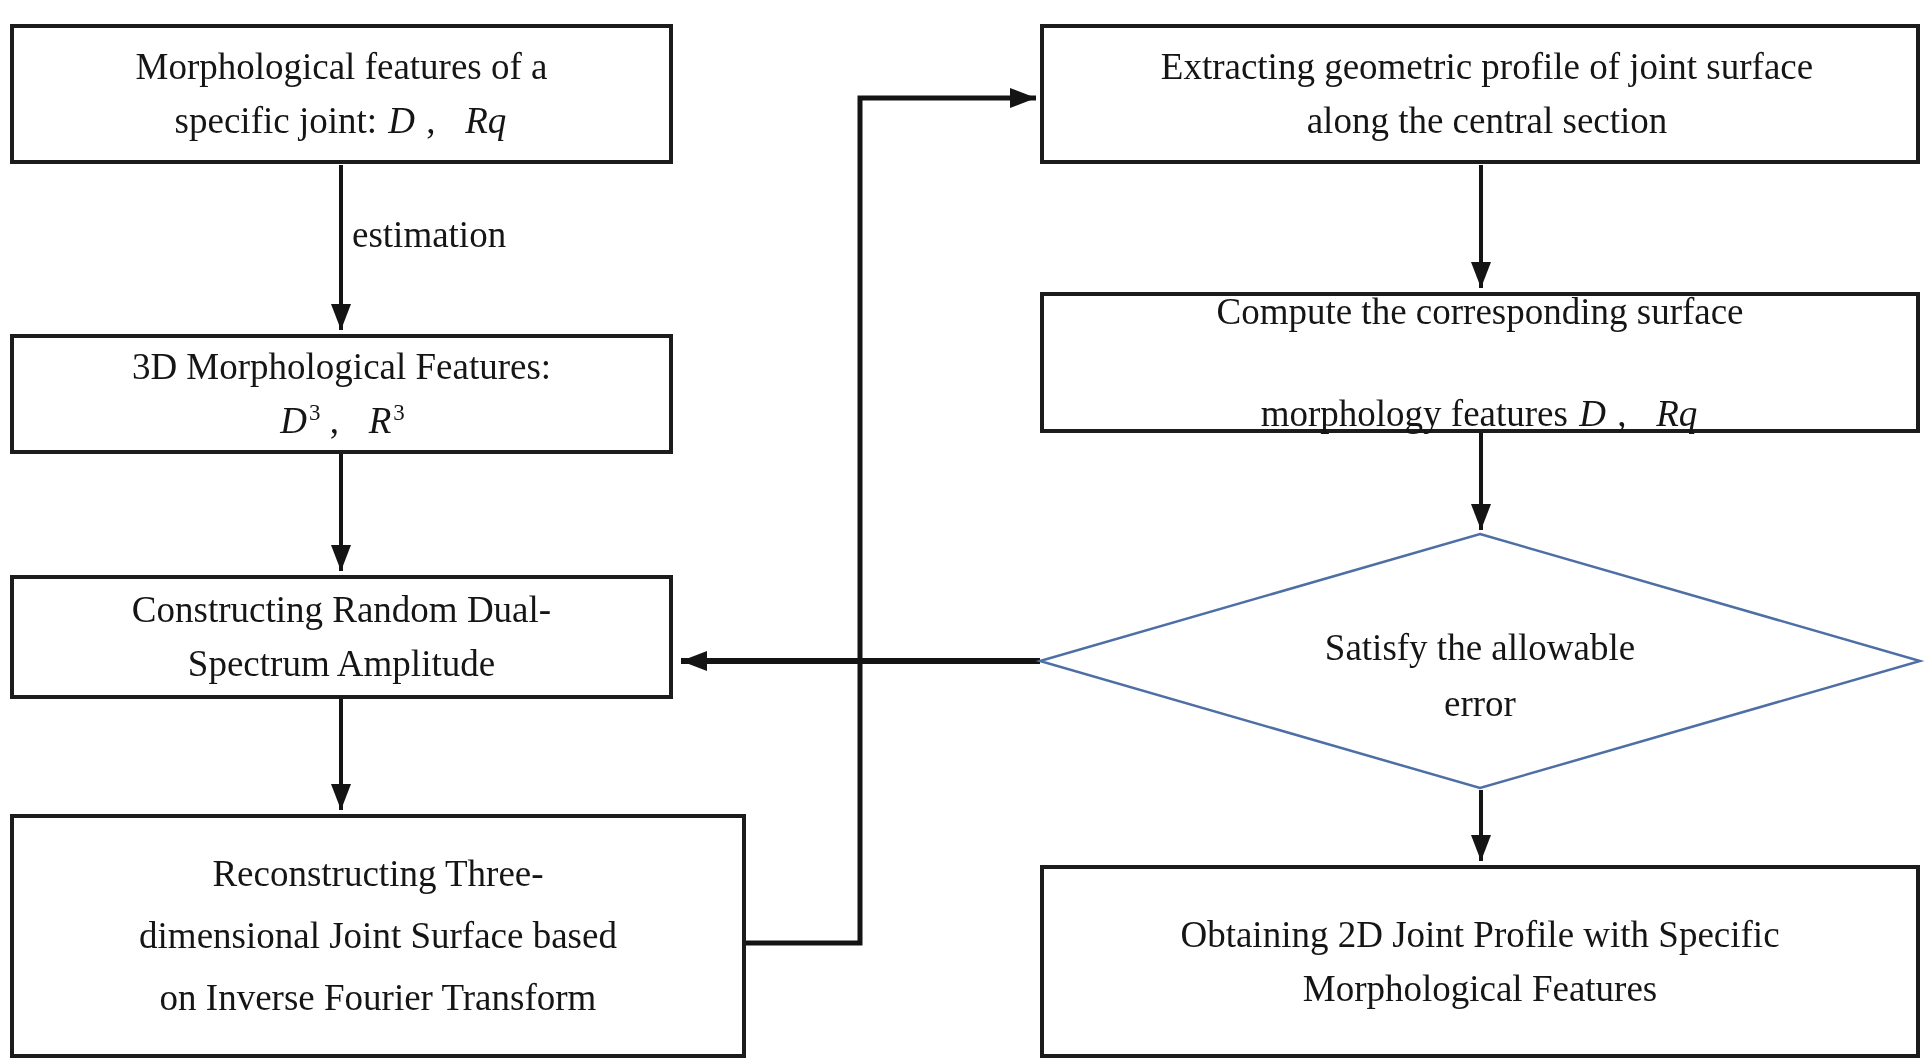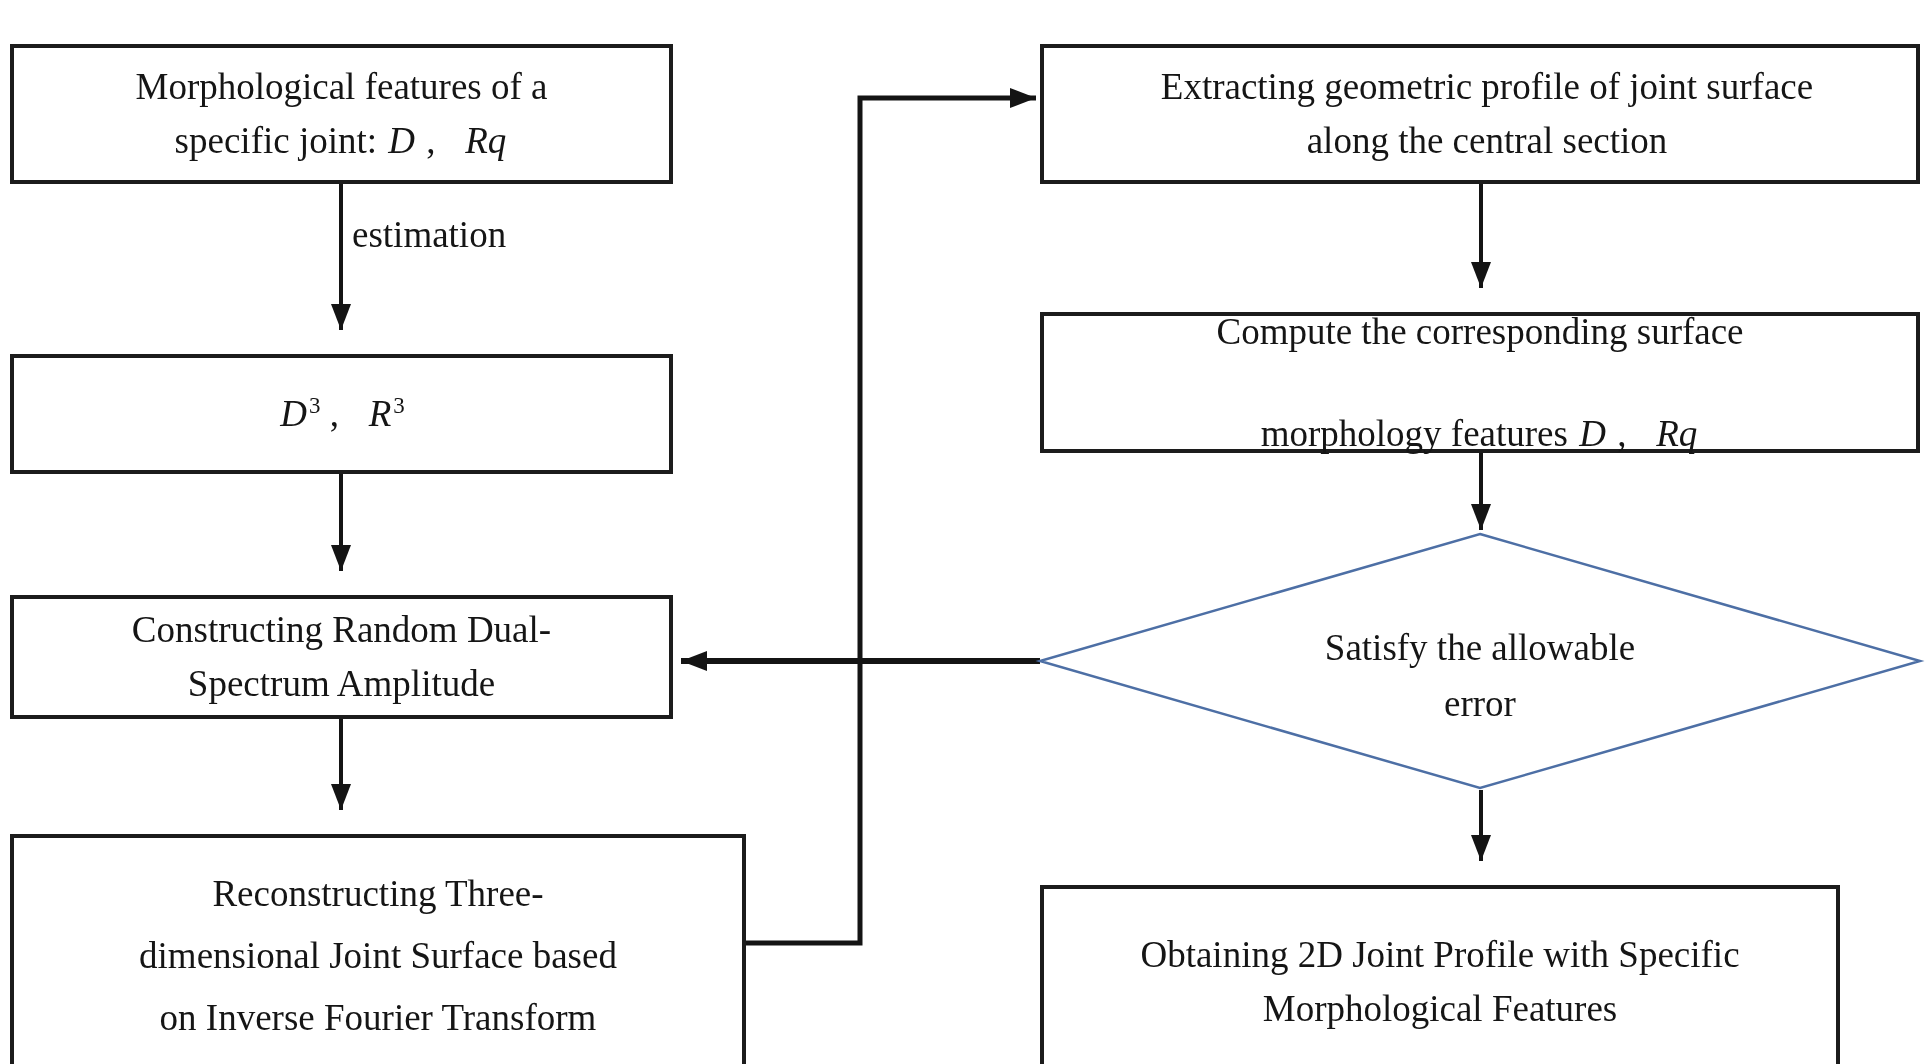--- a/index.html
+++ b/index.html
@@ -14,21 +14,20 @@
   #wires{position:absolute;left:0;top:0;width:1926px;height:1064px;}
   .box{
     position:absolute;
     box-sizing:border-box;
     border:4px solid #1c1c1c;
     background:#ffffff;
     display:flex;flex-direction:column;justify-content:center;align-items:center;
     text-align:center;
     font-size:37px;line-height:54px;
     padding:4px 10px;
-    margin-top:20px;
   }
   .freefloat{
     position:absolute;
     text-align:center;
     font-size:37px;line-height:54px;
   }
   .diamond-label{
     position:absolute;
     text-align:center;
     font-size:37px;line-height:56px;
@@ -65,20 +64,21 @@
   </svg>
 
   <div class="box" style="left:10px;top:24px;width:663px;height:140px;">
     <div class="tline"><span>Morphological features of a</span></div>
     <div class="tline"><span>specific joint: </span><span class="it">D</span><span> ,&nbsp;&nbsp; </span><span class="it">Rq</span></div>
   </div>
 
   <div class="freefloat" style="left:352px;top:208px;">estimation</div>
 
   <div class="box" style="left:10px;top:334px;width:663px;height:120px;">
+    <div class="tline"><span>3D Morphological Features:</span></div>
     <div class="tline"><span class="it">D</span><sup>3</sup><span> ,&nbsp;&nbsp; </span><span class="it">R</span><sup>3</sup></div>
   </div>
 
   <div class="box" style="left:10px;top:575px;width:663px;height:124px;">
     <div class="tline"><span>Constructing Random Dual-</span></div>
     <div class="tline"><span>Spectrum Amplitude</span></div>
   </div>
 
   <div class="box" style="left:10px;top:814px;width:736px;height:244px;line-height:62px;">
     <div class="tline"><span>Reconstructing Three-</span></div>
@@ -94,18 +94,18 @@
   <div class="box" style="left:1040px;top:292px;width:880px;height:141px;gap:48px;">
     <div class="tline"><span>Compute the corresponding surface</span></div>
     <div class="tline"><span>morphology features </span><span class="it">D</span><span> ,&nbsp;&nbsp; </span><span class="it">Rq</span></div>
   </div>
 
   <div class="diamond-label" style="left:1140px;top:620px;width:680px;">
     <div class="tline"><span>Satisfy the allowable</span></div>
     <div class="tline"><span>error</span></div>
   </div>
 
-  <div class="box" style="left:1040px;top:865px;width:800px;height:193px;">
+  <div class="box" style="left:1040px;top:865px;width:880px;height:193px;">
     <div class="tline"><span>Obtaining 2D Joint Profile with Specific</span></div>
     <div class="tline"><span>Morphological Features</span></div>
   </div>
 
 </div>
 
 </body></html>

